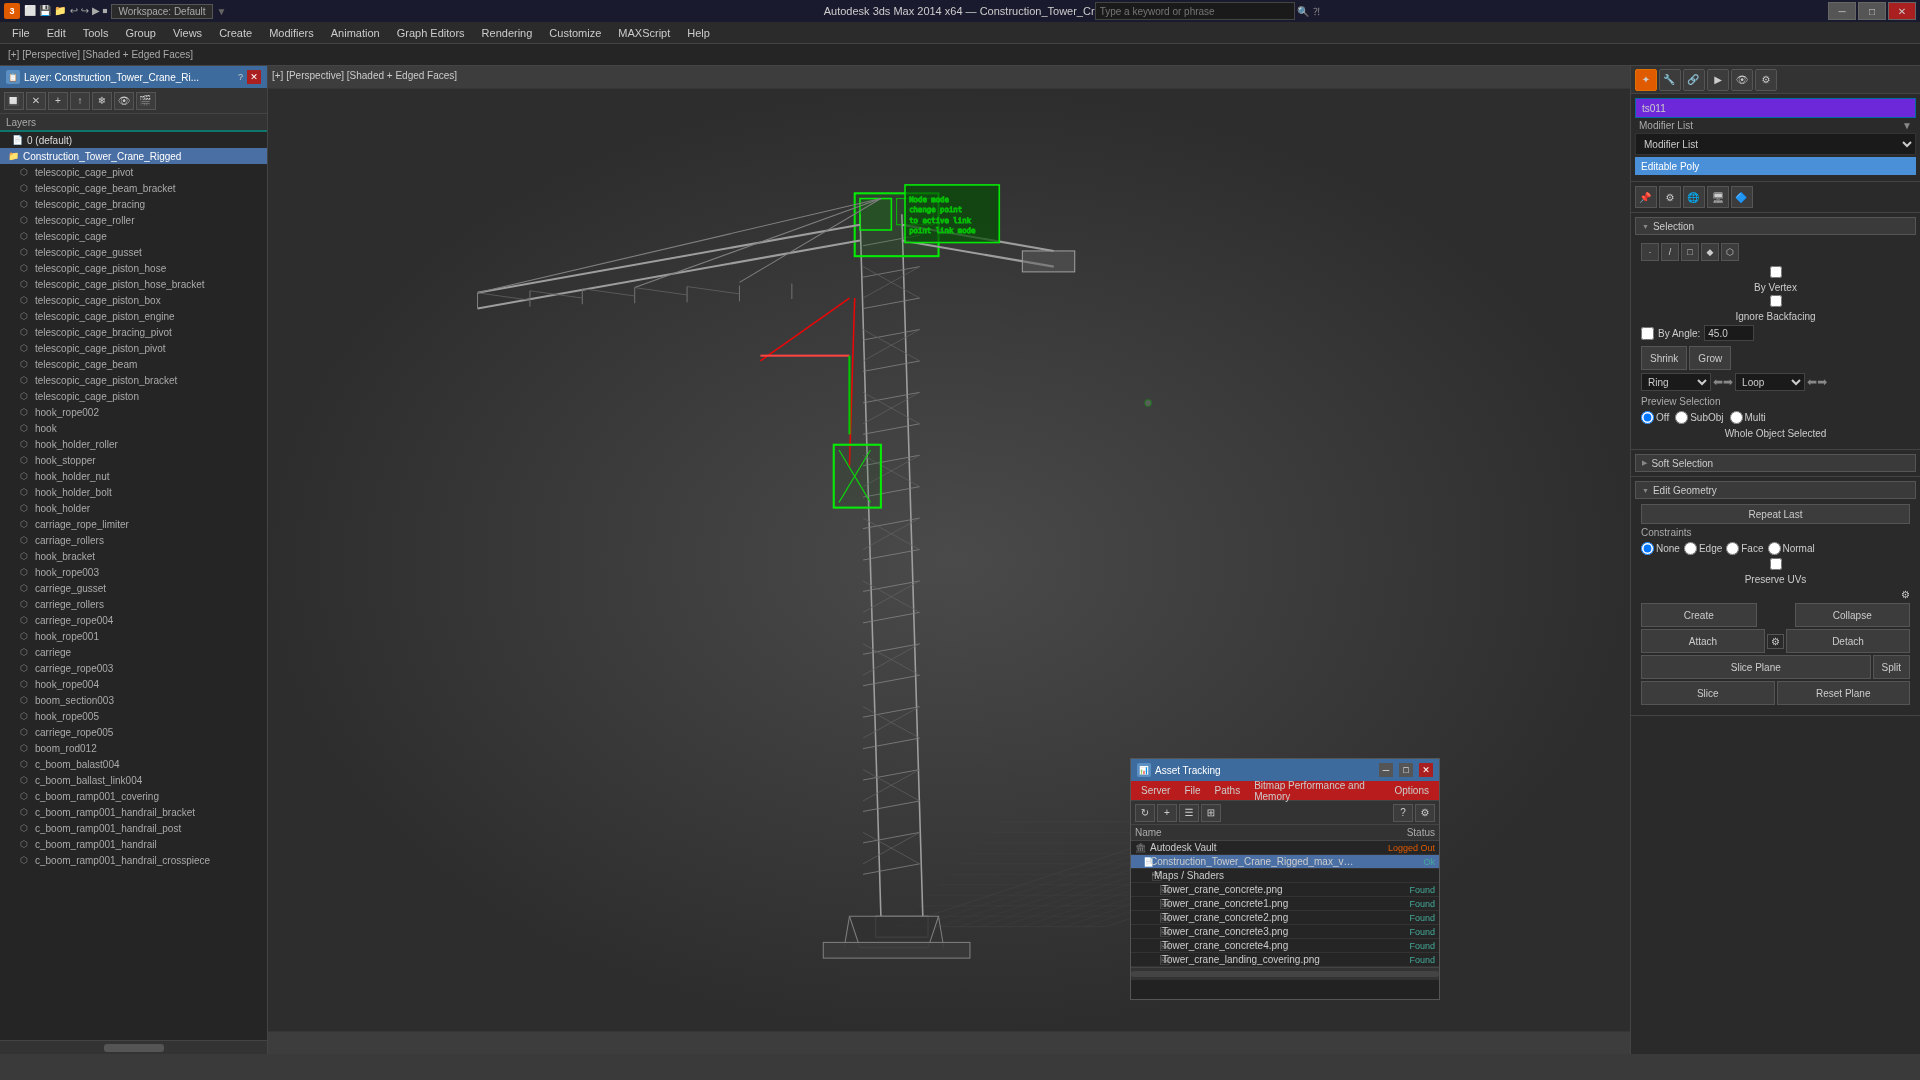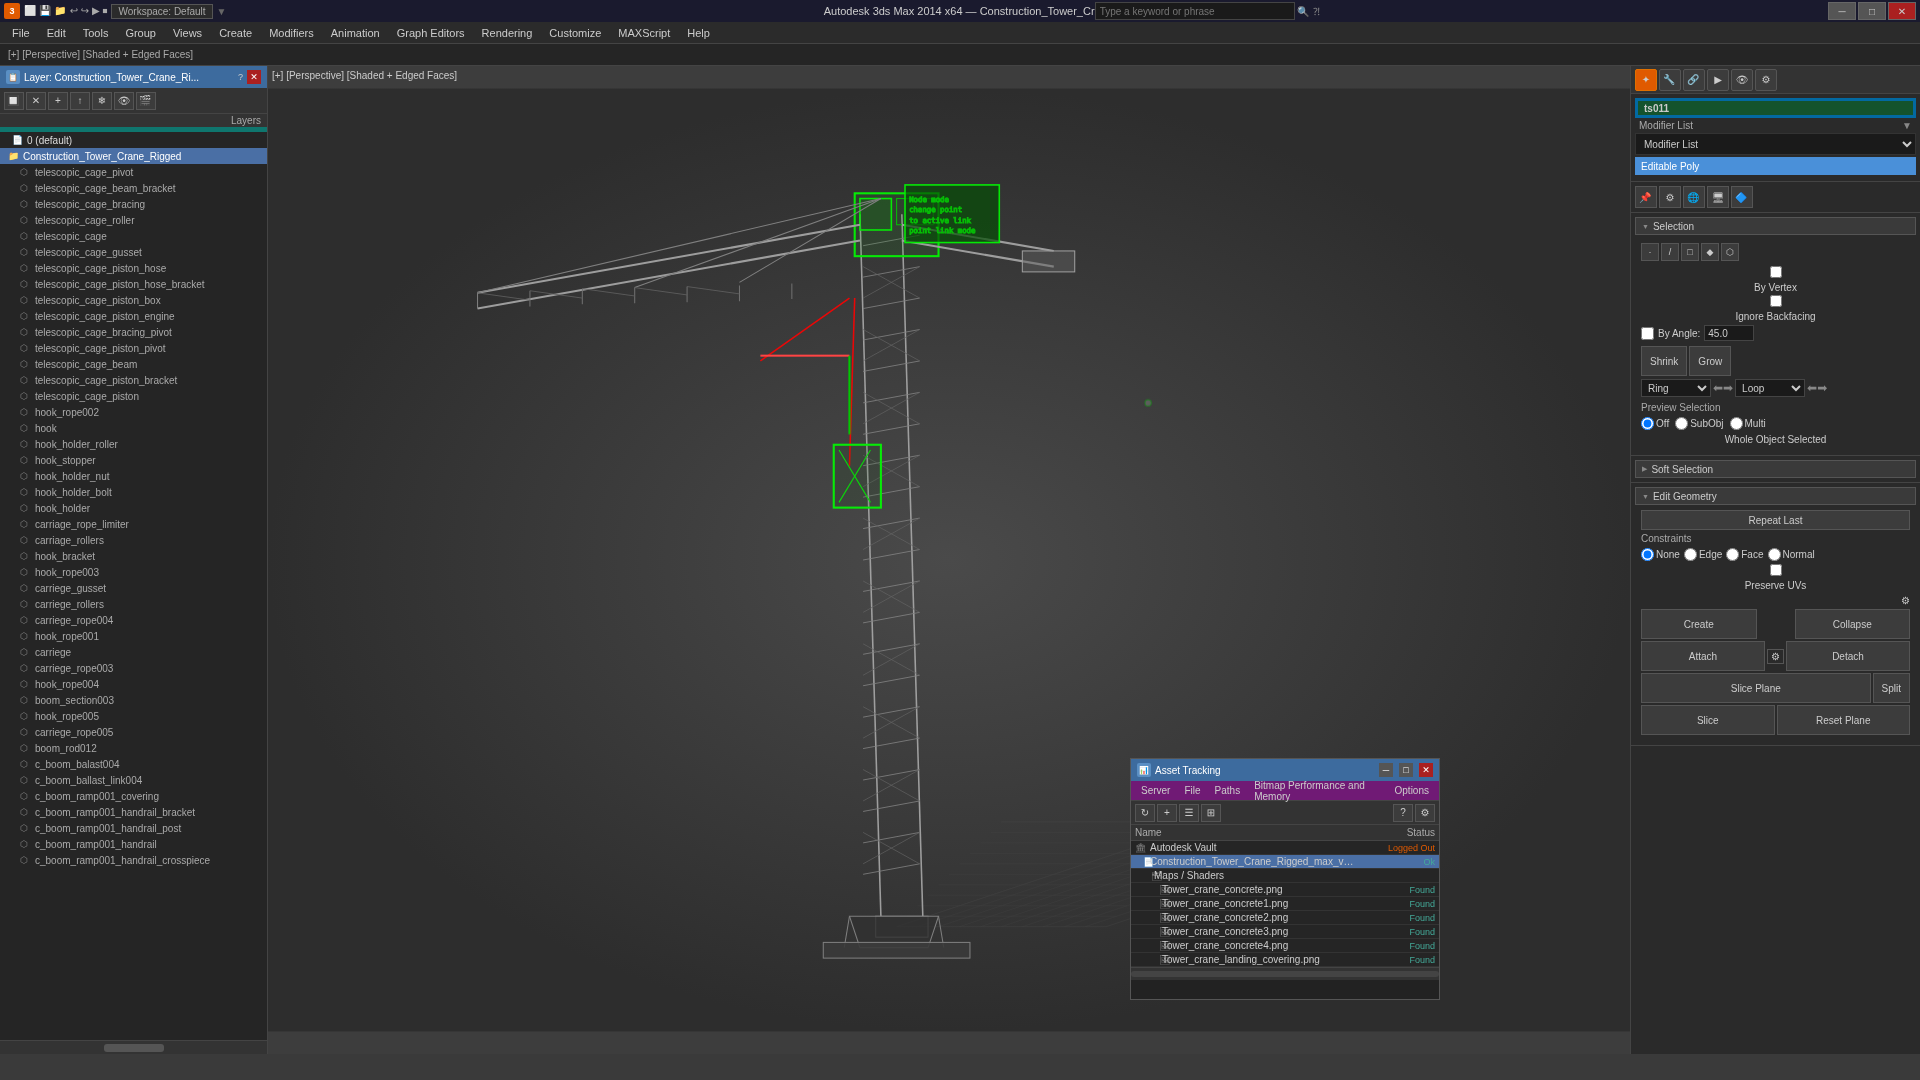--- a/index.html
+++ b/index.html
@@ -158,22 +158,21 @@
       font-size: 10px; color: #ccc; cursor: pointer;
     }
     #layer-header {
       height: 18px;
       background: #333;
       display: flex;
       align-items: center;
       padding: 0 6px;
       font-size: 10px;
       color: #aaa;
-      border-bottom: 5px solid #0f766e;
-      justify-content: flex-end;
+      border-bottom: 2px solid #0f766e;
     }
     #layer-list {
       flex: 1;
       overflow-y: auto;
       background: #252525;
     }
     .layer-item {
       height: 16px;
       display: flex;
       align-items: center;
@@ -248,27 +247,27 @@
       border-radius: 2px;
     }
     .rt-btn.active { background: #e05a00; border-color: #e07000; }
 
     
     #modifier-panel {
       padding: 4px;
       border-bottom: 1px solid #444;
     }
     .modifier-name {
-      background: #14532d;
-      border: 3px solid #0369a1;
+      background: #6d28d9;
+      border: 1px solid #0369a1;
       color: #ccc;
       font-size: 10px;
       padding: 2px 6px;
       height: 20px;
-      display: flex; align-items: center; font-weight: bold;
+      display: flex; align-items: center;
     }
     .modifier-list-header {
       font-size: 10px;
       color: #aaa;
       padding: 2px 4px;
       display: flex; align-items: center; gap: 4px;
     }
     .modifier-dropdown {
       width: 100%;
       background: #1a1a1a;
@@ -319,21 +318,21 @@
       width: 50px; height: 16px;
       background: #1a1a1a; border: 1px solid #444;
       color: #ccc; font-size: 10px;
       padding: 0 3px;
     }
     .small-btn {
       padding: 1px 8px;
       background: #3c3c3c;
       border: 1px solid #555;
       color: #ccc; font-size: 10px;
-      cursor: pointer; height: 30px;
+      cursor: pointer; height: 24px;
     }
     select.small-select {
       background: #1a1a1a; border: 1px solid #444;
       color: #ccc; font-size: 10px; height: 18px;
       padding: 0 2px;
     }
     .radio-group {
       display: flex; flex-wrap: wrap; gap: 4px;
       padding: 2px 0; font-size: 10px; color: #ccc;
     }
@@ -387,21 +386,21 @@
     #at-titlebar .at-title { flex: 1; font-size: 10px; }
     #at-titlebar .at-win-btn {
       width: 14px; height: 14px;
       background: #555;
       display: flex; align-items: center; justify-content: center;
       font-size: 9px; cursor: pointer; margin-left: 2px;
     }
     #at-titlebar .at-close { background: #aa2020; }
     #at-menu {
       height: 20px;
-      background: #701a75;
+      background: #b91c1c;
       display: flex; align-items: center;
       padding: 0 4px; gap: 2px;
       border-bottom: 1px solid #444;
       font-size: 10px; color: #ccc;
     }
     .at-menu-item { padding: 0 6px; cursor: pointer; }
     #at-toolbar {
       height: 24px;
       background: #333;
       display: flex; align-items: center;

